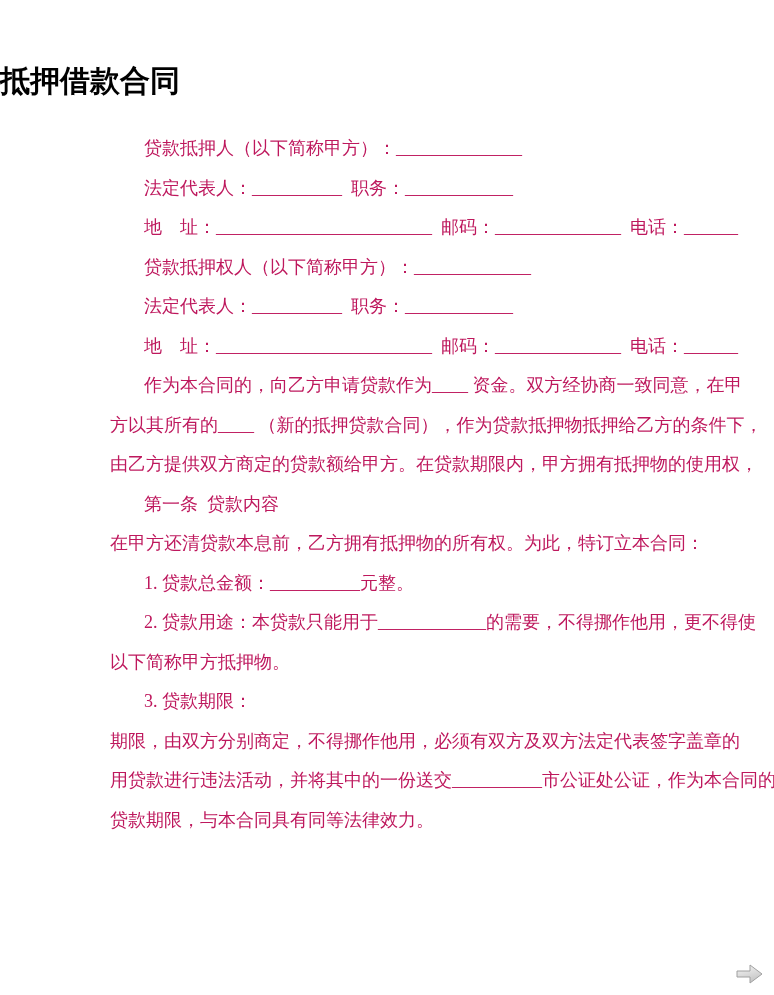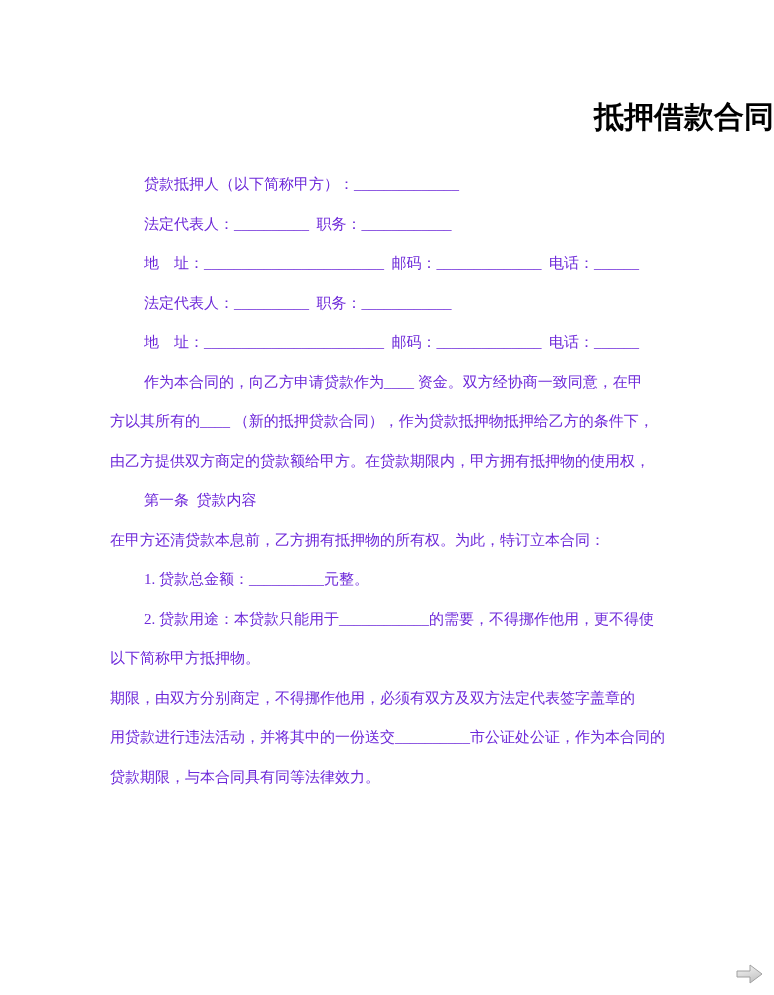--- a/index.html
+++ b/index.html
@@ -6,36 +6,36 @@
   .page {
     position: relative;
     width: 774px;
     height: 995px;
     background: #ffffff;
     overflow: hidden;
     color: #000000;
   }
   .doc-title {
     margin: 0;
-    padding-top: 100px;
-    text-align: right;
+    padding-top: 64px;
+    text-align: left;
     font-family: "DejaVu Sans", sans-serif;
     font-weight: bold;
     font-size: 30px;
     line-height: 34px;
     color: #000000;
   }
   .content {
     margin-top: 31px;
     padding-left: 110px;
     padding-right: 0;
     font-family: "Liberation Serif", "DejaVu Serif", serif;
-    font-size: 15px;
+    font-size: 18px;
     line-height: 39.5px;
-    color: #6d28d9;
+    color: #be185d;
   }
   .line {
     white-space: pre;
     height: 39.5px;
   }
   .line.indent {
     padding-left: 34px;
   }
   .corner-arrow {
     position: absolute;
@@ -49,30 +49,32 @@
 <body>
 
 <div class="page">
 
   <h1 class="doc-title">抵押借款合同</h1>
 
   <div class="content">
     <div class="line indent">贷款抵押人（以下简称甲方）：______________</div>
     <div class="line indent">法定代表人：__________  职务：____________</div>
     <div class="line indent">地　址：________________________  邮码：______________  电话：______</div>
+    <div class="line indent">贷款抵押权人（以下简称甲方）：_____________</div>
     <div class="line indent">法定代表人：__________  职务：____________</div>
     <div class="line indent">地　址：________________________  邮码：______________  电话：______</div>
     <div class="line indent">作为本合同的，向乙方申请贷款作为____ 资金。双方经协商一致同意，在甲</div>
     <div class="line">方以其所有的____ （新的抵押贷款合同），作为贷款抵押物抵押给乙方的条件下，</div>
     <div class="line">由乙方提供双方商定的贷款额给甲方。在贷款期限内，甲方拥有抵押物的使用权，</div>
     <div class="line indent">第一条  贷款内容</div>
     <div class="line">在甲方还清贷款本息前，乙方拥有抵押物的所有权。为此，特订立本合同：</div>
     <div class="line indent">1. 贷款总金额：__________元整。</div>
     <div class="line indent">2. 贷款用途：本贷款只能用于____________的需要，不得挪作他用，更不得使</div>
     <div class="line">以下简称甲方抵押物。</div>
+    <div class="line indent">3. 贷款期限：</div>
     <div class="line">期限，由双方分别商定，不得挪作他用，必须有双方及双方法定代表签字盖章的</div>
     <div class="line">用贷款进行违法活动，并将其中的一份送交__________市公证处公证，作为本合同的</div>
     <div class="line">贷款期限，与本合同具有同等法律效力。</div>
   </div>
 
   <svg class="corner-arrow" viewBox="0 0 27 24" aria-hidden="true">
     <defs>
       <linearGradient id="arrowGrad" x1="0" y1="0" x2="0.4" y2="1">
         <stop offset="0" stop-color="#f7f7f7"></stop>
         <stop offset="1" stop-color="#c6c6c6"></stop>

